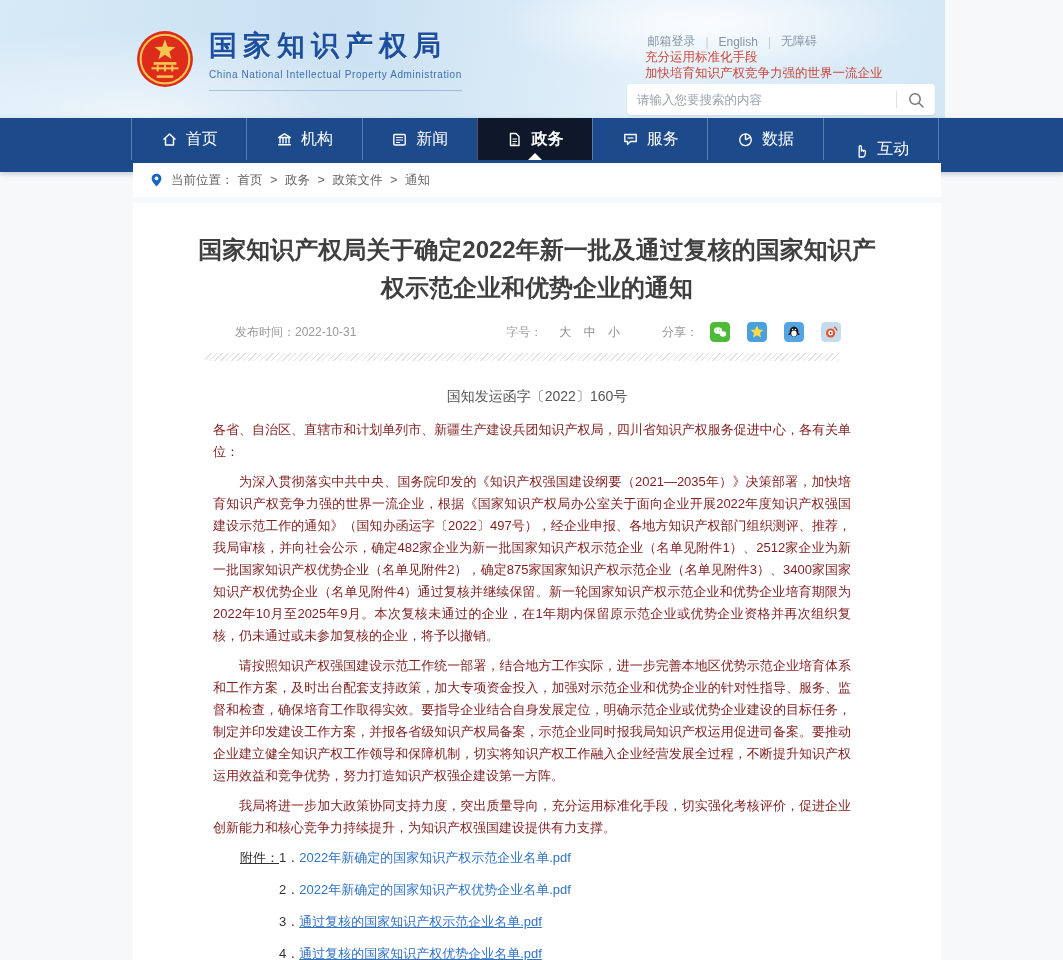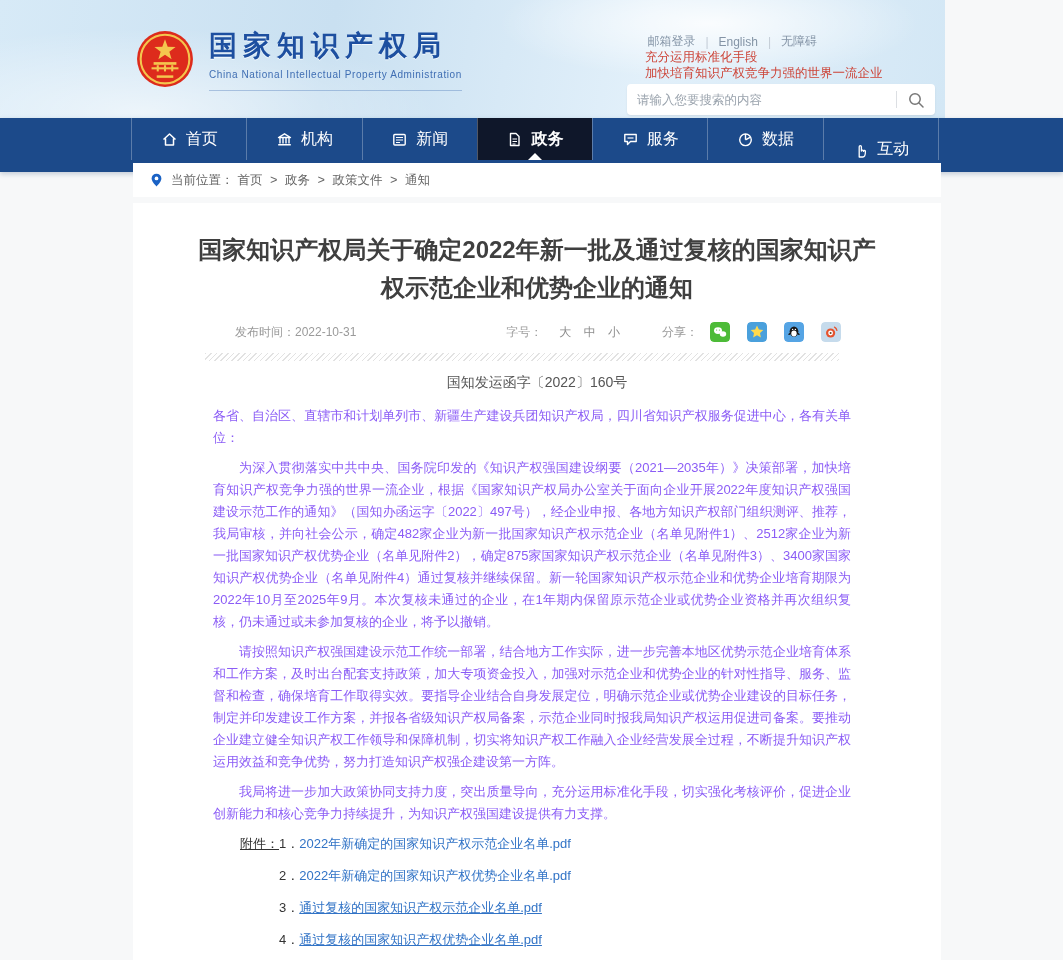--- a/index.html
+++ b/index.html
@@ -83,24 +83,24 @@
   }
   .meta-right { display:flex; align-items:center; gap:8px; }
   .font-sizes span { margin-left:9px; cursor:pointer; color:#8c8c8c; }
   .share-label { margin-left:34px; }
   .share-icons { display:flex; gap:17px; margin-left:4px; }
   .share-icon { width:20px; height:20px; border-radius:4px; cursor:pointer; display:block; }
   .divider-hatch {
     margin:11px 102px 0 72px; height:8px;
     background:repeating-linear-gradient(135deg,#e2e2e2 0,#e2e2e2 1px,transparent 1px,transparent 4px);
   }
-  .doc-number { margin-top:13px; text-align:center; font-size:14px; color:#555; }
+  .doc-number { margin-top:27px; text-align:center; font-size:14px; color:#555; }
   .body-text { margin:13px 90px 0 80px; }
   .body-text p {
-    font-size:13px; color:#8b5cf6; line-height:22px; text-align:justify;
+    font-size:13px; color:#7f1d1d; line-height:22px; text-align:justify;
     margin-bottom:8px;
   }
   .body-text p.indent { text-indent:2em; }
   .attachments { margin:6px 0 0 107px; display:flex; font-size:13px; color:#333; }
   .att-label { flex:none; line-height:22px;text-decoration:underline; }
   .att-list {}
   .att-item { line-height:22px; margin-bottom:10px; }
   .att-item a { color:#3173c6; text-decoration:none; cursor:pointer; }
   .att-item.underlined a { text-decoration:underline; }
   .att-no { color:#333; }

